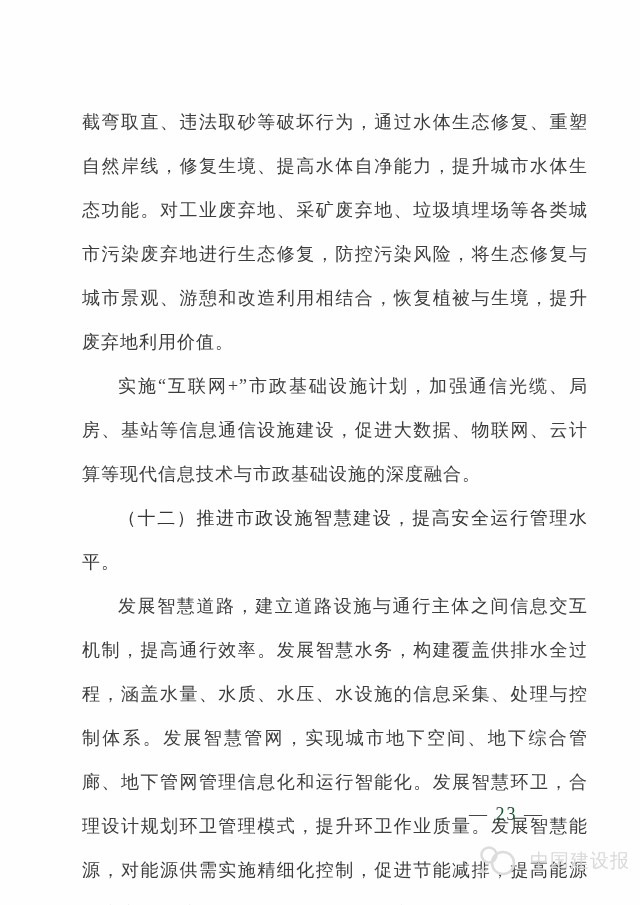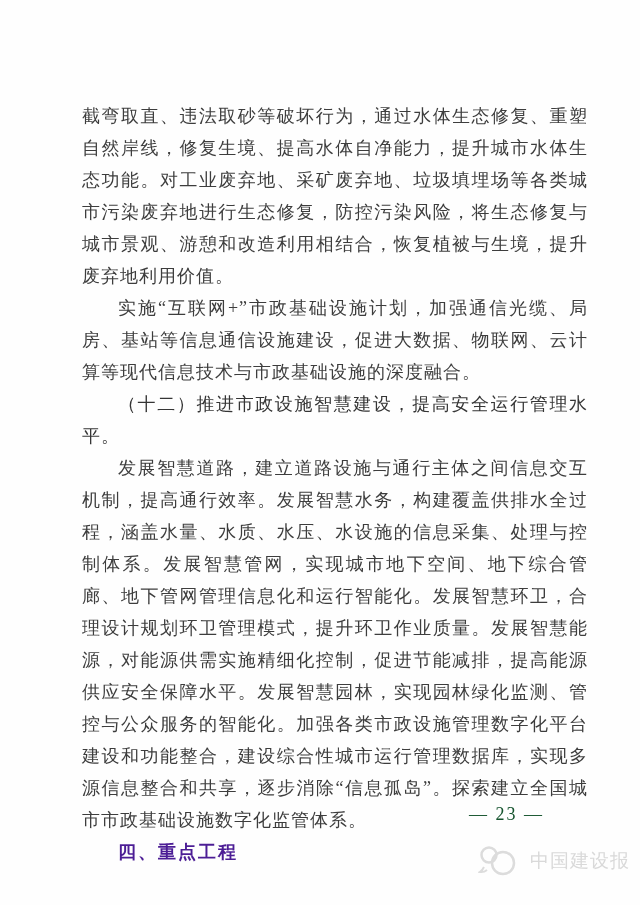--- a/index.html
+++ b/index.html
@@ -17,21 +17,21 @@
   }
   .content {
     position: absolute;
     left: 82px;
     top: 100px;
     width: 506px;
   }
   .content p {
     margin: 0;
     font-size: 18px;
-    line-height: 32px;
+    line-height: 44px;
     letter-spacing: 1px;
     color: #3d3d3d;
     text-align: justify;
     text-justify: inter-character;
   }
   .content p.indent {
     text-indent: 2em;
   }
   .content p.kaiti {
     color: #353535;

